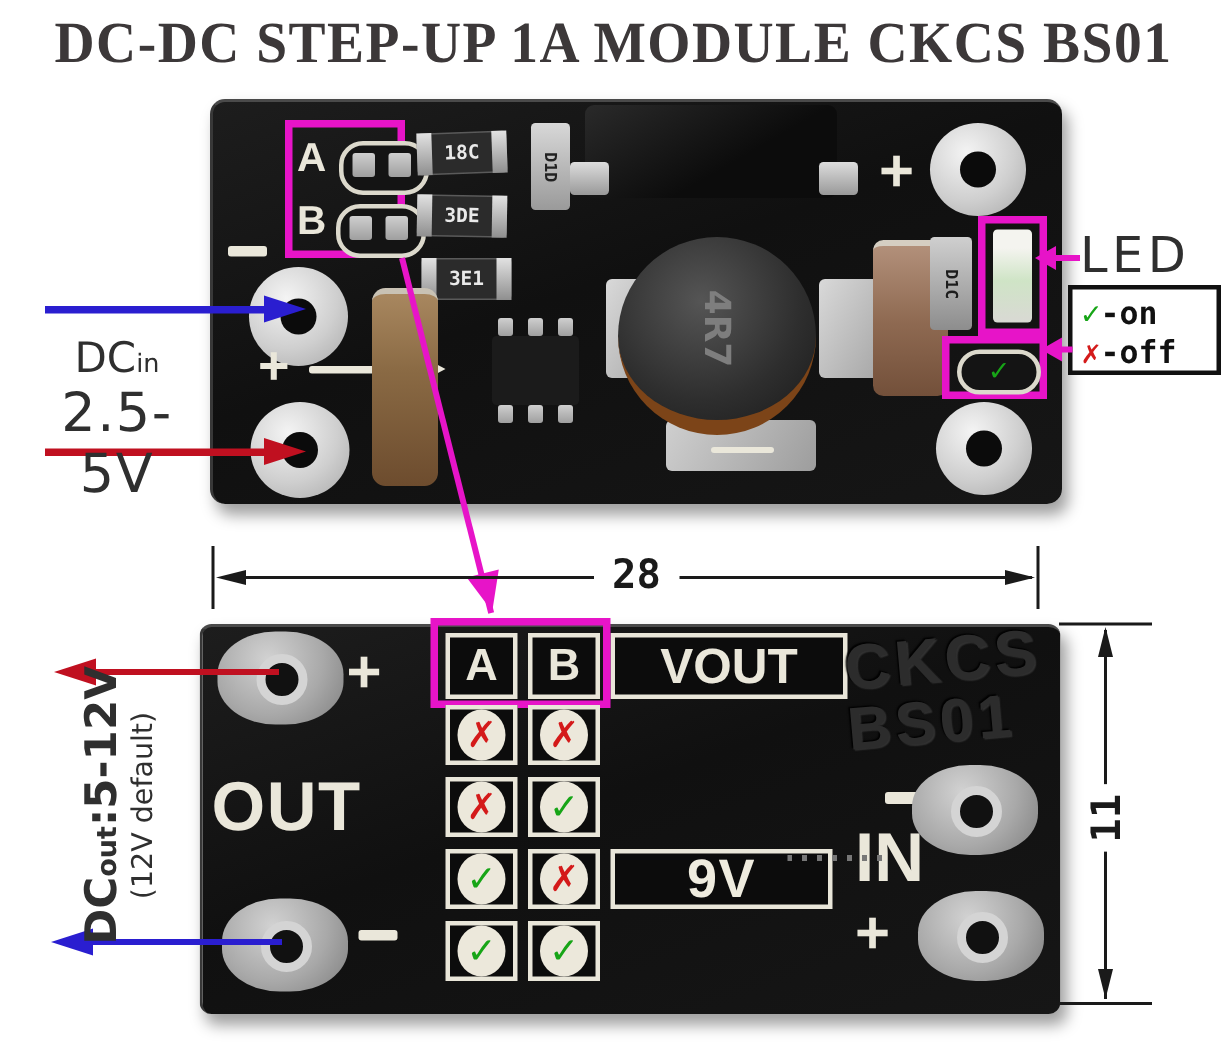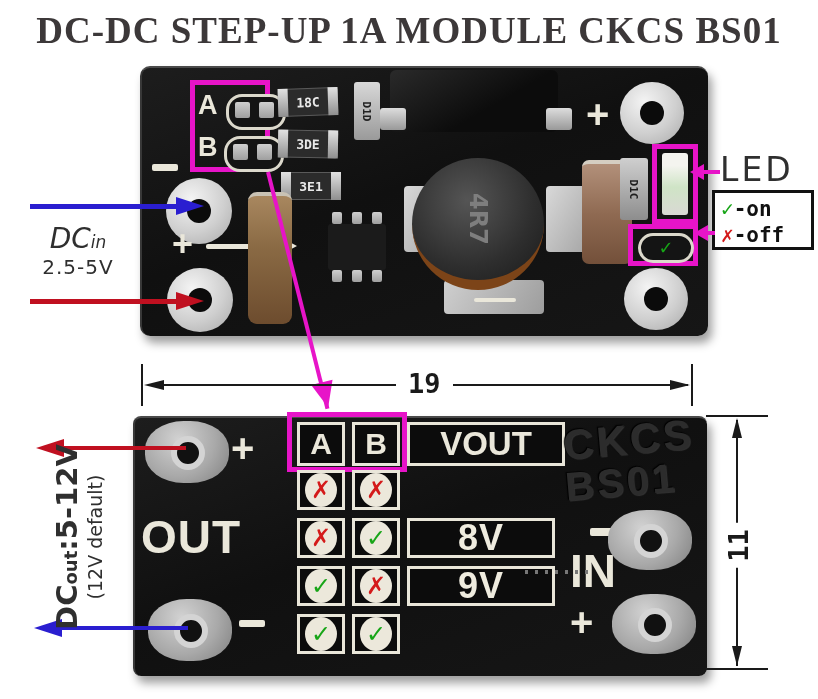--- a/index.html
+++ b/index.html
@@ -170,22 +170,22 @@
     <div class="abs aline" style="left:30px;top:204px;width:148px;height:5px;background:#2a1ed0;"></div>
     <div class="abs ahead" style="left:176px;top:197px;border-top:9px solid transparent;border-bottom:9px solid transparent;border-left:28px solid #2a1ed0;"></div>
   </div>
 
   <div>
     <div class="abs aline" style="left:30px;top:299px;width:148px;height:5px;background:#c01020;"></div>
     <div class="abs ahead" style="left:176px;top:292px;border-top:9px solid transparent;border-bottom:9px solid transparent;border-left:28px solid #c01020;"></div>
   </div>
 
   <div class="abs note" style="left:18px;top:222px;width:120px;text-align:center;">
-    <div style="font-size:28px;font-style:italic;"><span>DC</span><span style="font-size:17px;">in</span></div>
-    <div style="font-size:20px;letter-spacing:1px;">2.5-5V</div>
+    <div style="font-size:28px;"><span>DC</span><span style="font-size:17px;">in</span></div>
+    <div style="font-size:36px;letter-spacing:1px;">2.5-5V</div>
   </div>
 
   <div class="abs note" style="left:720px;top:150px;font-size:33px;letter-spacing:3px;">LED</div>
   <div>
     <div class="abs aline" style="left:702px;top:170px;width:18px;height:4px;background:#e714c8;"></div>
     <div class="abs ahead" style="left:690px;top:164px;border-top:8px solid transparent;border-bottom:8px solid transparent;border-right:14px solid #e714c8;"></div>
   </div>
 
   <div class="abs legend" style="left:712px;top:190px;width:102px;height:60px;">
     <div><span class="mark" style="font-size: 21px; color: rgb(23, 165, 23);">✓</span><span>-on</span></div>
@@ -201,21 +201,21 @@
     <div class="abs" style="left:268px;top:170px;width:244px;height:4px;background:#e714c8;transform:rotate(75.9deg);transform-origin:0 50%;"></div>
     <div class="abs ahead" style="left:314px;top:382px;border-left:11px solid transparent;border-right:11px solid transparent;border-top:26px solid #e714c8;transform:rotate(-14deg);"></div>
   </div>
 
   <div>
     <div class="abs" style="left:141px;top:364px;width:2px;height:42px;background:#1a1a1a;"></div>
     <div class="abs" style="left:691px;top:364px;width:2px;height:42px;background:#1a1a1a;"></div>
     <div class="abs" style="left:148px;top:384px;width:540px;height:2px;background:#1a1a1a;"></div>
     <div class="abs ahead" style="left:144px;top:380px;border-top:5px solid transparent;border-bottom:5px solid transparent;border-right:20px solid #1a1a1a;"></div>
     <div class="abs ahead" style="left:670px;top:380px;border-top:5px solid transparent;border-bottom:5px solid transparent;border-left:20px solid #1a1a1a;"></div>
-    <div class="abs dim" style="left:396px;top:368px;background:#fff;padding:0 12px;">19</div>
+    <div class="abs dim" style="left:396px;top:368px;background:#fff;padding:0 12px;">28</div>
   </div>
 
   <div class="abs board" style="left:133px;top:416px;width:572px;height:258px;border-radius:8px;">
 
     <div class="abs pad2" style="left:10px;top:3px;width:84px;height:62px;">
       <div class="hole" style="left:26px;top:15px;width:34px;height:34px;"></div>
       </div>
     <div class="abs pad2" style="left:13px;top:181px;width:84px;height:62px;">
       <div class="hole" style="left:26px;top:15px;width:34px;height:34px;"></div>
       </div>
@@ -248,23 +248,20 @@
 
     <div class="cell" style="left:162px;top:100px;width:48px;height:40px;">
         <div class="oval">
           <span class="mark" style="color: rgb(212, 26, 26);">✗</span>
         </div>
       </div>
     <div class="cell" style="left:217px;top:100px;width:48px;height:40px;">
         <div class="oval">
           <span class="mark" style="color: rgb(23, 165, 23);">✓</span>
         </div>
-      </div>
-    <div class="cell" style="left:272px;top:100px;width:148px;height:40px;">
-        <span class="vtext">8V</span>
       </div>
 
     <div class="cell" style="left:162px;top:148px;width:48px;height:40px;">
         <div class="oval">
           <span class="mark" style="color: rgb(23, 165, 23);">✓</span>
         </div>
       </div>
     <div class="cell" style="left:217px;top:148px;width:48px;height:40px;">
         <div class="oval">
           <span class="mark" style="color: rgb(212, 26, 26);">✗</span>

